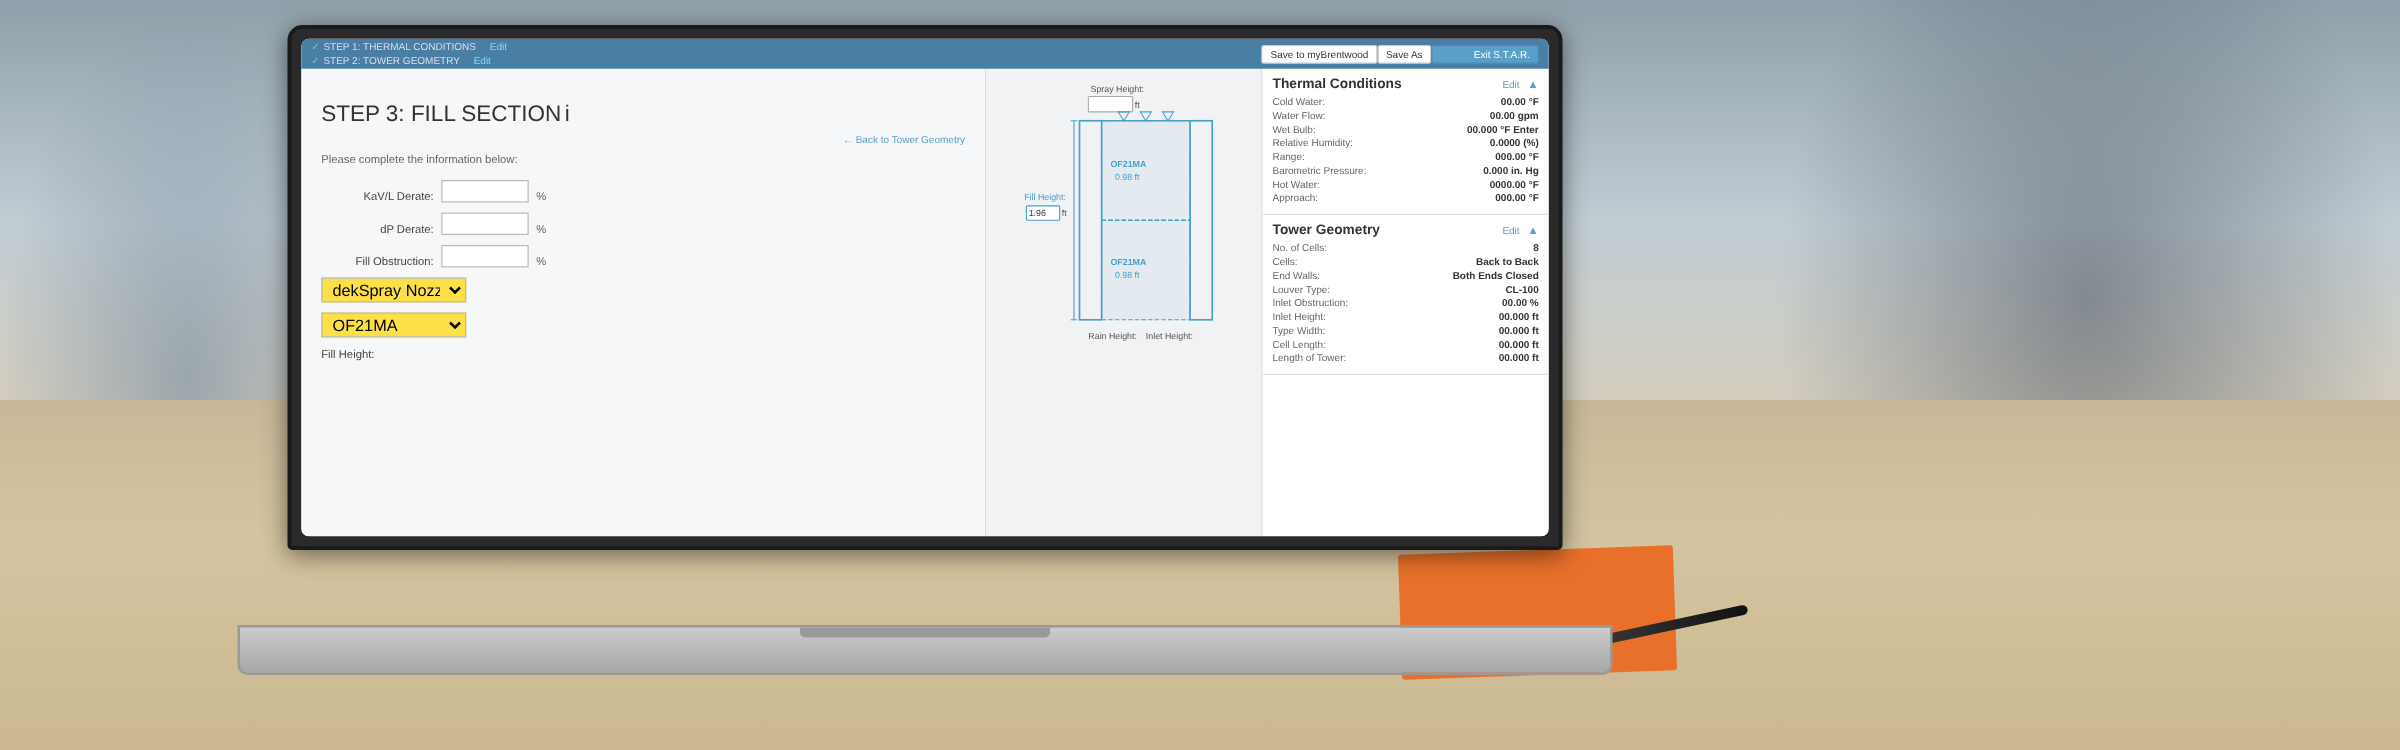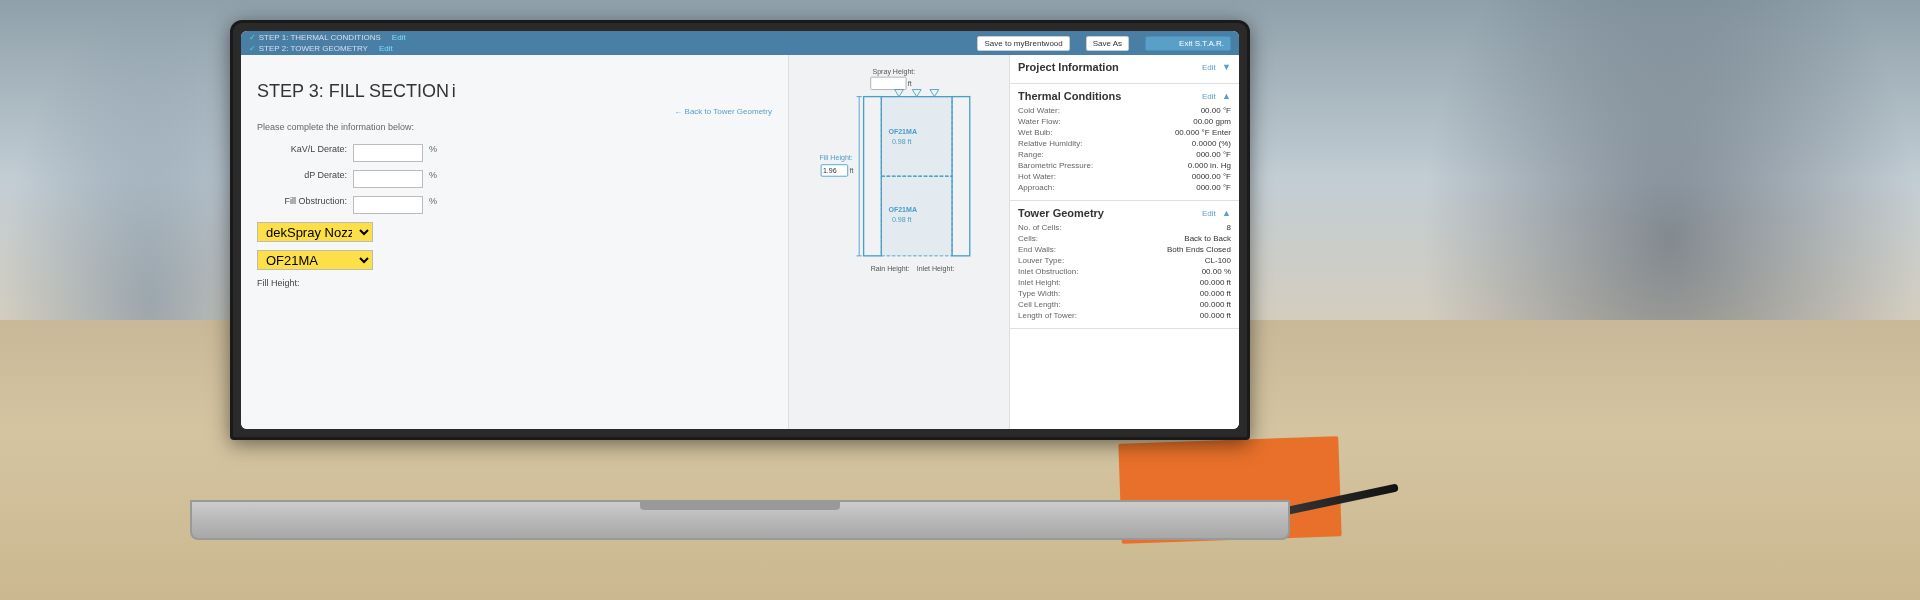--- a/index.html
+++ b/index.html
@@ -136,21 +136,21 @@
       flex: 1;
       display: flex;
       flex-direction: column;
       justify-content: center;
       gap: 2px;
     }
 
     .nav-right {
       display: flex;
       align-items: center;
-      gap: 16px;
+      gap: 0;
     }
 
     .nav-btn {
       background: #fff;
       border: 1px solid #ccc;
       color: #333;
       font-size: 8px;
       padding: 2px 6px;
       border-radius: 2px;
       cursor: pointer;
@@ -199,21 +199,21 @@
     }
 
     .sub-text {
       font-size: 9px;
       color: #666;
       margin-bottom: 12px;
     }
 
     .form-row {
       display: flex;
-      align-items: flex-start;
+      align-items: flex-end;
       margin-bottom: 8px;
       gap: 6px;
     }
 
     .form-label {
       font-size: 9px;
       color: #444;
       width: 90px;
       text-align: right;
     }
@@ -301,21 +301,21 @@
     }
 
     .info-key {
       color: #666;
       font-size: 8px;
     }
 
     .info-val {
       color: #333;
       font-size: 8px;
-      font-weight: 400;
+      font-weight: 700;
       text-align: right;
     }
 
     
     .laptop-bottom {
       position: absolute;
       bottom: 0;
       left: 0;
       width: 1100px;
       height: 40px;
@@ -458,29 +458,20 @@
                 <line x1="80" y1="128" x2="160" y2="128" stroke="#4a9fc8" stroke-width="1" stroke-dasharray="4,2"></line>
 
                 <text x="68" y="235" font-size="8" fill="#555">Rain Height:</text>
 
                 <text x="120" y="235" font-size="8" fill="#555">Inlet Height:</text>
               </svg>
             </div>
 
             <div class="right-panel">
 
-              <div class="right-section">
-                <div class="right-section-header">
-                  <span class="section-title">Project Information</span>
-                  <div>
-                    <span class="section-edit">Edit</span>
-                    <span class="section-arrow" style="margin-left:4px;">▼</span>
-                  </div>
-                </div>
-              </div>
 
               <div class="right-section">
                 <div class="right-section-header">
                   <span class="section-title">Thermal Conditions</span>
                   <div>
                     <span class="section-edit">Edit</span>
                     <span class="section-arrow" style="margin-left:4px;">▲</span>
                   </div>
                 </div>
                 <div id="thermal-fields">

